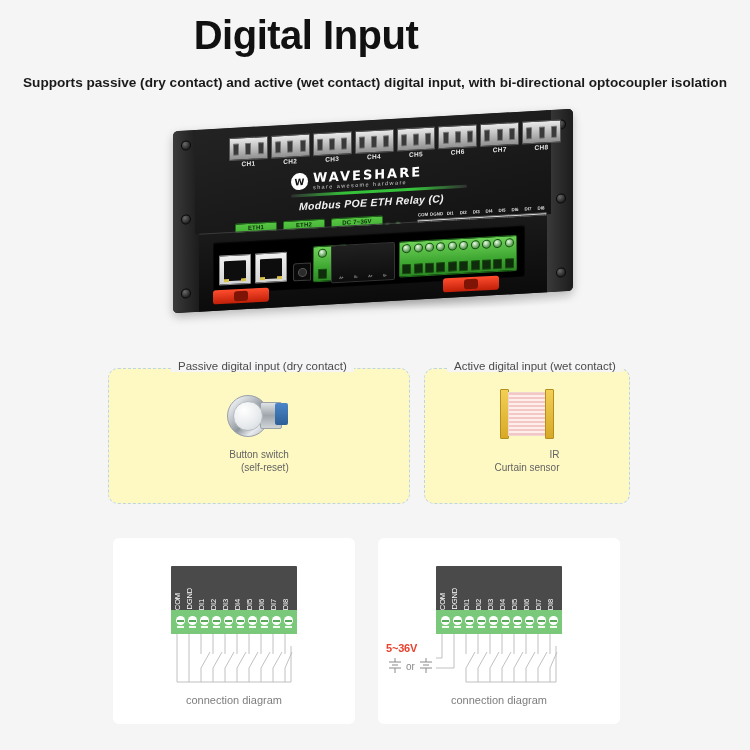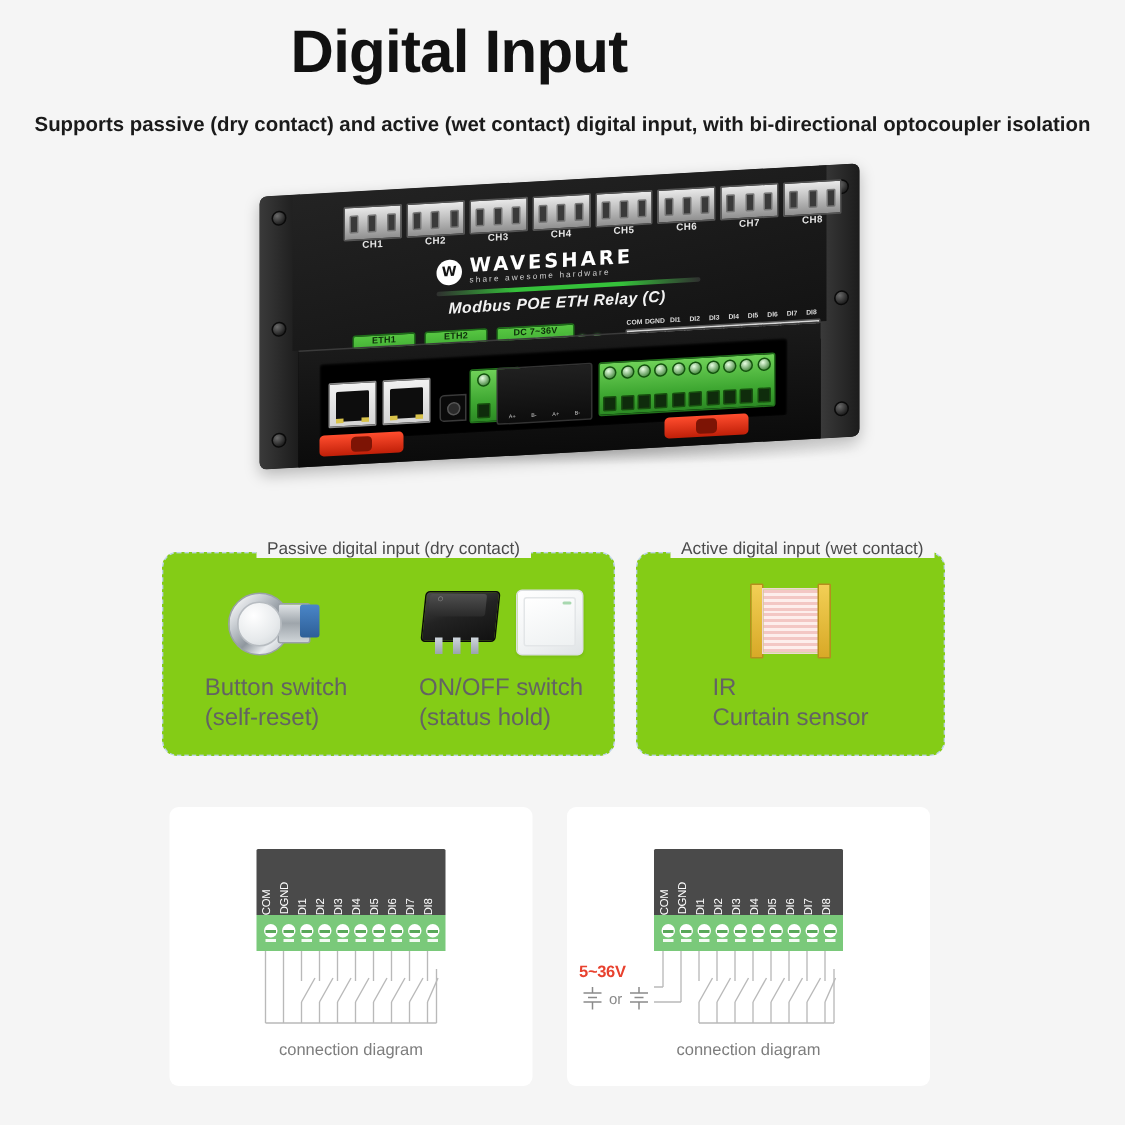--- a/index.html
+++ b/index.html
@@ -301,21 +301,21 @@
   .mount-tab::after {
     content: ""; position: absolute; left: 50%; top: 50%;
     transform: translate(-50%,-50%);
     width: 14px; height: 10px; border-radius: 3px;
     background: #7d1405;
   }
 
   
   .dash-panel {
     position: absolute;
-    background: #84cc16;
+    background: #fef9c3;
     border: 1.4px dashed #bcd4e8;
     border-radius: 10px;
   }
   #panel-passive { left: 108px; top: 368px; width: 300px; height: 134px; }
   #panel-active  { left: 424px; top: 368px; width: 204px; height: 134px; }
   .panel-title {
     position: absolute;
     top: -9px;
     background: #f5f5f5;
     padding: 0 7px;
@@ -323,21 +323,21 @@
     color: #4b4b4b;
     white-space: nowrap;
   }
   #panel-passive .panel-title { left: 62px; }
   #panel-active .panel-title { left: 22px; }
 
   .sw-items { position: absolute; left: 0; top: 14px; width: 100%; display: flex; }
   .sw-item { flex: 1; display: flex; flex-direction: column; align-items: center; }
   .sw-art { height: 62px; display: flex; align-items: center; justify-content: center; gap: 10px; }
   .sw-cap {
-    text-align: left; font-size: 16px; color: #636363; line-height: 1.25; margin-top: 4px;
+    text-align: right; font-size: 10px; color: #636363; line-height: 1.25; margin-top: 4px;
   }
   .sw-cap span { display: block; }
 
   
   .btn-switch { position: relative; width: 64px; height: 46px; }
   .btn-switch .bezel {
     position: absolute; left: 0; top: 4px;
     width: 40px; height: 40px; border-radius: 50%;
     background: linear-gradient(135deg,#fdfdfd 5%, #c9ced3 30%, #8f979e 55%, #e9ecef 75%, #aab0b6 100%);
     border: 1px solid #9aa1a7;
@@ -769,40 +769,20 @@
         <div class="btn-switch">
           <div class="bezel"></div>
             <div class="barrel"></div>
             <div class="blue"></div>
             <div class="cap"></div>
         </div>
       </div>
       <div class="sw-cap">
         <span>Button switch</span>
         <span>(self-reset)</span>
-      </div>
-    </div>
-    <div class="sw-item">
-      <div class="sw-art">
-        <div class="rocker">
-          <div class="shell"></div>
-            <div class="key"></div>
-          <div class="pin p1"></div>
-            <div class="pin p2"></div>
-            <div class="pin p3"></div>
-        </div>
-        <div class="wall-switch">
-          <div class="plate"></div>
-            <div class="rocker-face"></div>
-            <div class="ind"></div>
-        </div>
-      </div>
-      <div class="sw-cap">
-        <span>ON/OFF switch</span>
-        <span>(status hold)</span>
       </div>
     </div>
   </div>
 </div>
 
 <div id="panel-active" class="dash-panel">
   <div class="panel-title">Active digital input (wet contact)</div>
   <div class="sw-items">
     <div class="sw-item">
       <div class="sw-art">

